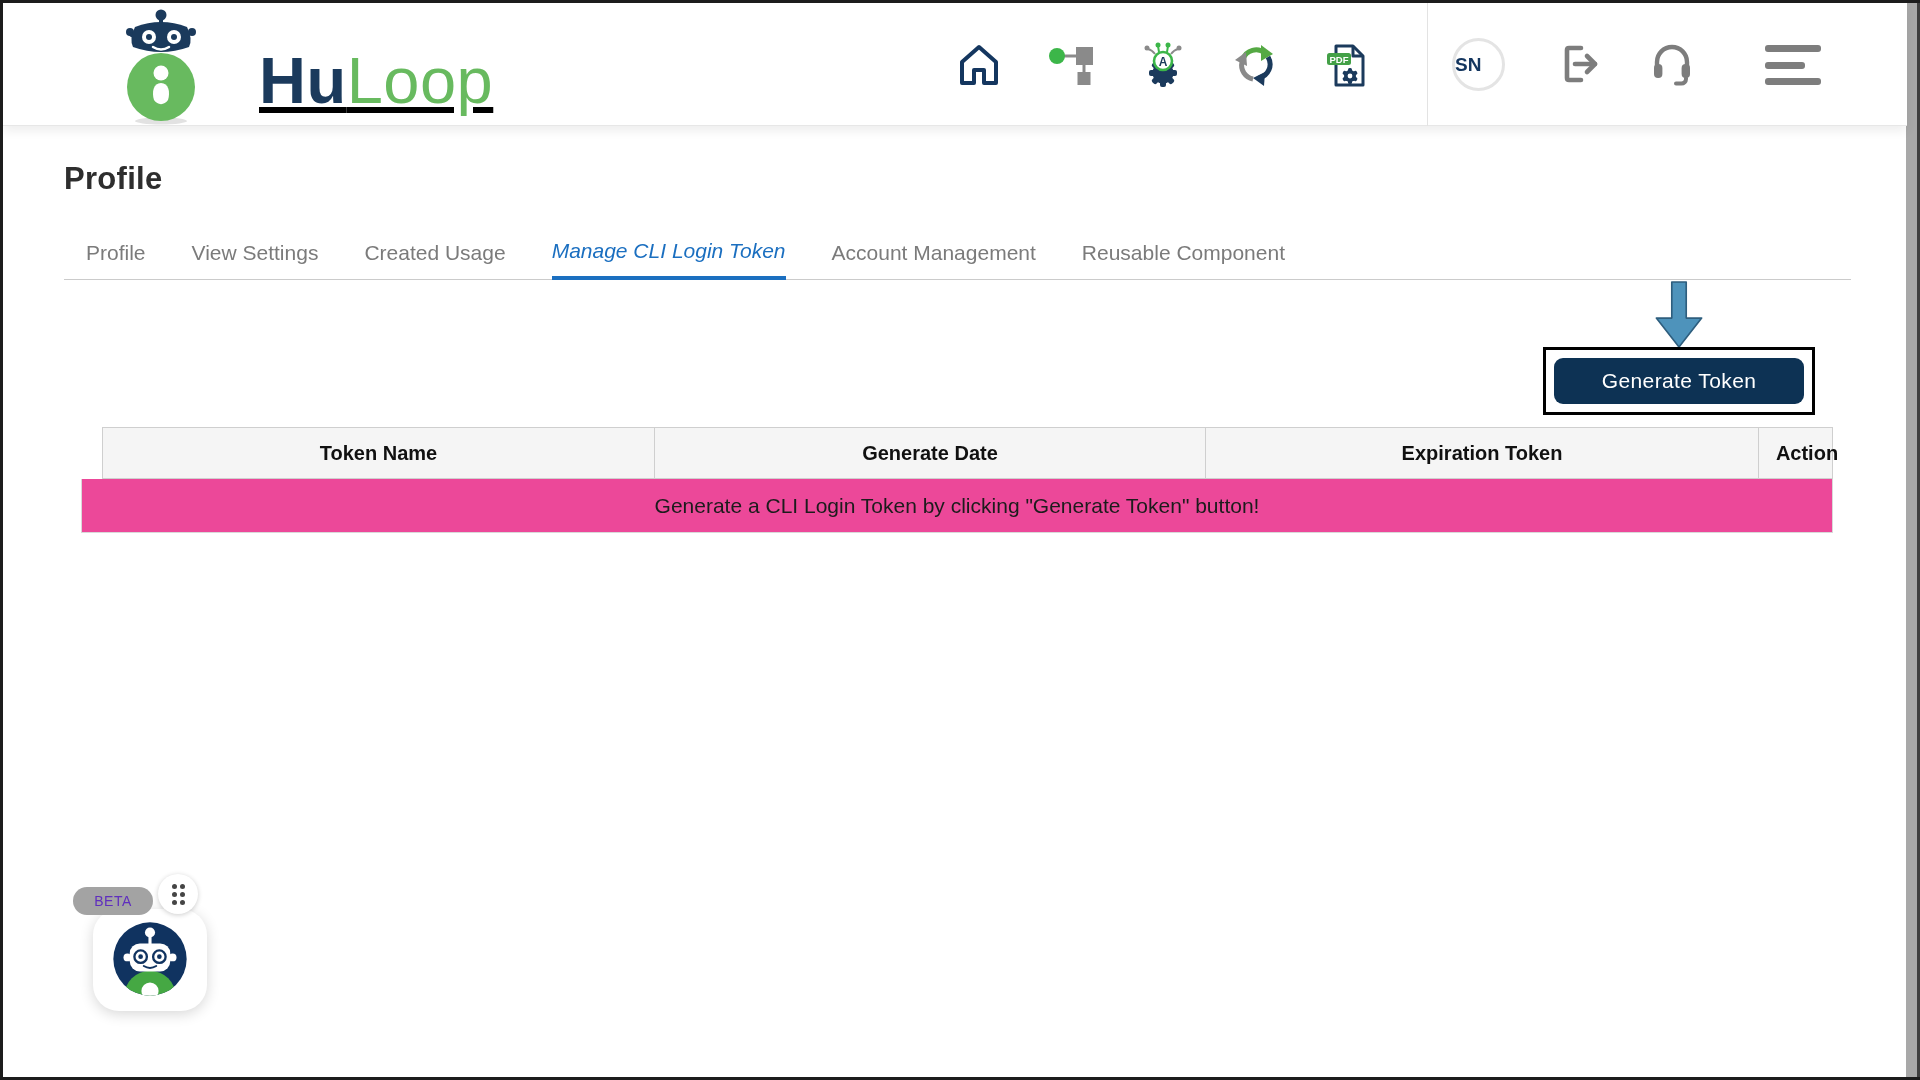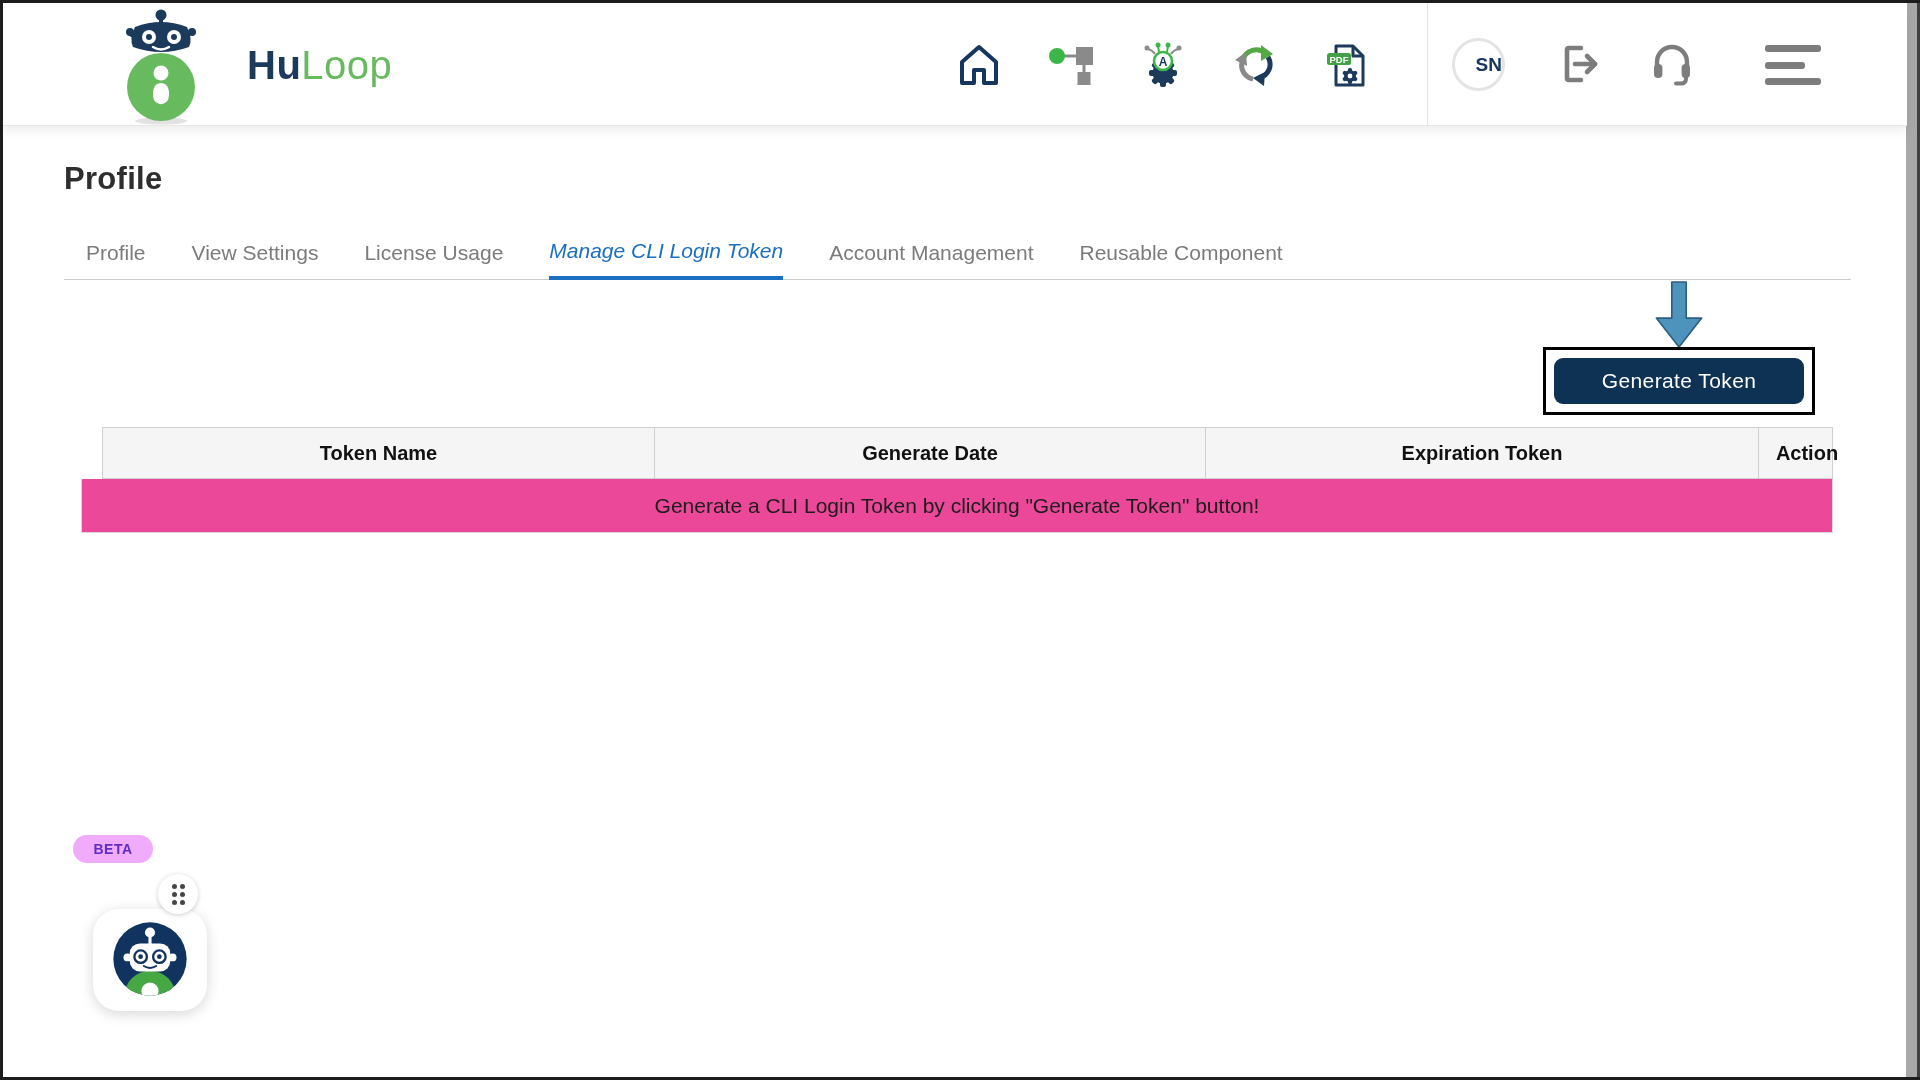--- a/index.html
+++ b/index.html
@@ -14,32 +14,32 @@
   
   .scroll-strip { position:absolute; top:0; right:3px; width:11px; height:1080px; background:#a8a8a8; }
   .right-edge { position:absolute; top:0; right:0; width:3px; height:1080px; background:#3f3f3f; }
 
   
   .header {
     position:absolute; top:0; left:0; width:1904px; height:123px; background:#fff;
     border-bottom:1px solid #e7e7e7; box-shadow:0 5px 10px rgba(0,0,0,0.07); z-index:5;
   }
   .logo { position:absolute; left:108px; top:6px; display:flex; align-items:flex-start; cursor:pointer; }
-  .logo-text { margin-left:36px; margin-top:34px; font-size:40px; letter-spacing:0.5px; }
+  .logo-text { margin-left:48px; margin-top:34px; font-size:65px; letter-spacing:0.5px;text-decoration:underline; }
   .logo-text .hu { color:#1b3a5c; font-weight:bold; }
   .logo-text .loop { color:#68ba5f; font-weight:normal; }
 
   .nav-icons { position:absolute; left:952px; top:0; height:123px; display:flex; align-items:center; gap:44px; }
   .icon-btn { width:48px; height:48px; display:flex; align-items:center; justify-content:center; cursor:pointer; background:none; border:none; }
 
   .header-divider { position:absolute; left:1424px; top:0; width:1px; height:123px; background:#e3e3e3; }
 
   .avatar {
     position:absolute; left:1449px; top:35px; width:53px; height:53px; border-radius:50%;
-    background:#fff; border:3px solid #e4e4e4; display:flex; align-items:center; justify-content:flex-end;
+    background:#fff; border:3px solid #e4e4e4; display:flex; align-items:center; justify-content:flex-start;
     font-weight:bold; font-size:19px; color:#14365f; cursor:pointer;
   }
   .logout-btn { position:absolute; left:1552px; top:37px; }
   .headset-btn { position:absolute; left:1645px; top:35px; }
   .menu-btn { position:absolute; left:1762px; top:42px; width:56px; height:40px; display:flex; flex-direction:column; justify-content:space-between; cursor:pointer; background:none; border:none; }
   .menu-btn .bar { height:7px; border-radius:3px; background:#7d7d7d; }
   .menu-btn .bar.short { width:72%; }
   .menu-btn .bar.long { width:100%; }
 
   
@@ -72,22 +72,22 @@
   }
   .token-table .head-cell:last-child { border-right:none; }
   .token-table .empty-row {
     height:54px; display:flex; align-items:center; justify-content:center;
     border-left:1px solid #d9d9d9; border-right:1px solid #d9d9d9; border-bottom:1px solid #d9d9d9;
     color:#1c1c1c; font-size:21px; background:#ec4899;
   }
 
   
   .beta-pill {
-    position:absolute; left:70px; top:832px; width:80px; height:28px; border-radius:14px;
-    background:#f0abfc; color:#5f2ebe; font-size:14px; font-weight:bold; letter-spacing:0.5px;
+    position:absolute; left:70px; top:884px; width:80px; height:28px; border-radius:14px;
+    background:#a3a3a3; color:#5f2ebe; font-size:14px; font-weight:normal; letter-spacing:0.5px;
     display:flex; align-items:center; justify-content:center; z-index:8;
   }
   .drag-handle {
     position:absolute; left:155px; top:871px; width:40px; height:40px; border-radius:50%;
     background:#fff; box-shadow:0 1px 5px rgba(0,0,0,0.2); display:flex; align-items:center; justify-content:center;
     cursor:grab; z-index:7; border:none;
   }
   .dots { display:grid; grid-template-columns:5px 5px; grid-template-rows:5px 5px 5px; gap:3px; }
   .dots i { width:5px; height:5px; border-radius:50%; background:#454545; }
   .assistant-card {
@@ -220,21 +220,21 @@
       <span class="bar short"></span>
       <span class="bar long"></span>
     </button>
   </header>
 
   <h1 class="page-title">Profile</h1>
 
   <nav class="tabs">
     <button class="tab">Profile</button>
     <button class="tab">View Settings</button>
-    <button class="tab">License Usage</button>
+    <button class="tab">Created Usage</button>
     <button class="tab active">Manage CLI Login Token</button>
     <button class="tab">Account Management</button>
     <button class="tab">Reusable Component</button>
   </nav>
   <div class="tabs-rule"></div>
 
   <span class="annotation-arrow">
     <svg width="48" height="68" viewBox="0 0 46 66">
       <polygon points="16,1 30,1 30,36 45,36 23,64 1,36 16,36" fill="#4e93bb" stroke="#2e5e7e" stroke-width="1.6" stroke-linejoin="round"></polygon>
     </svg>

